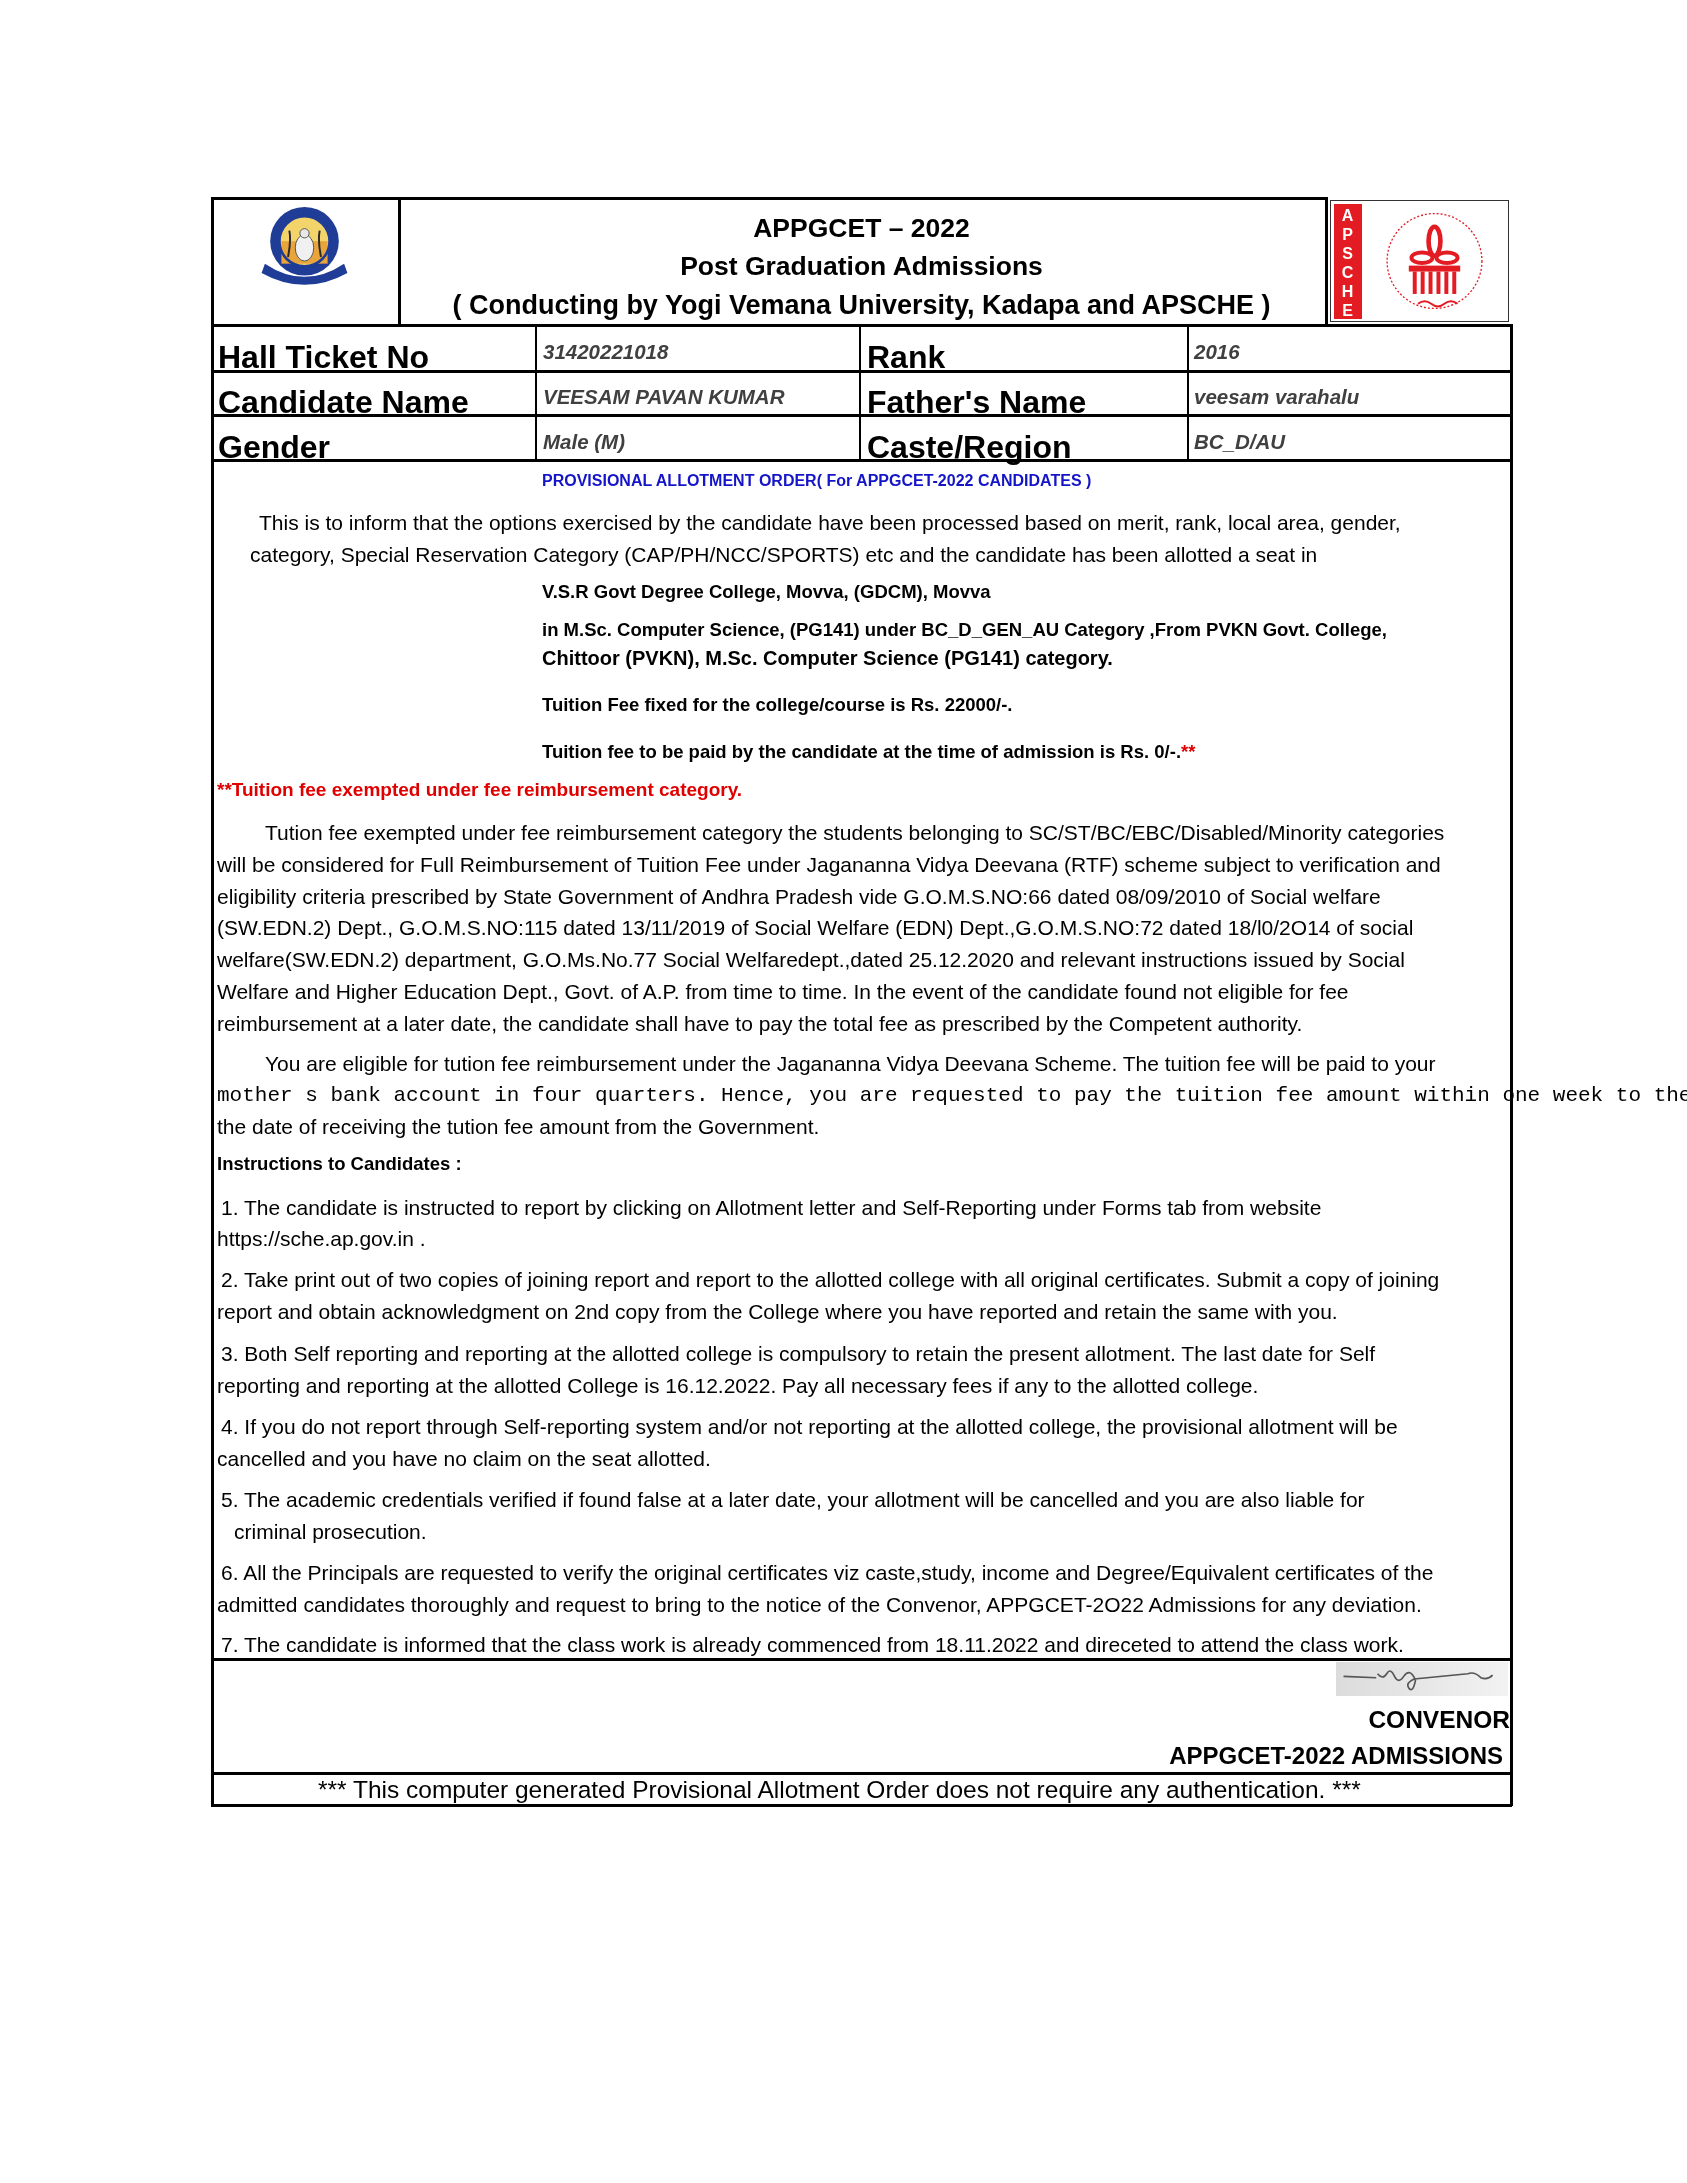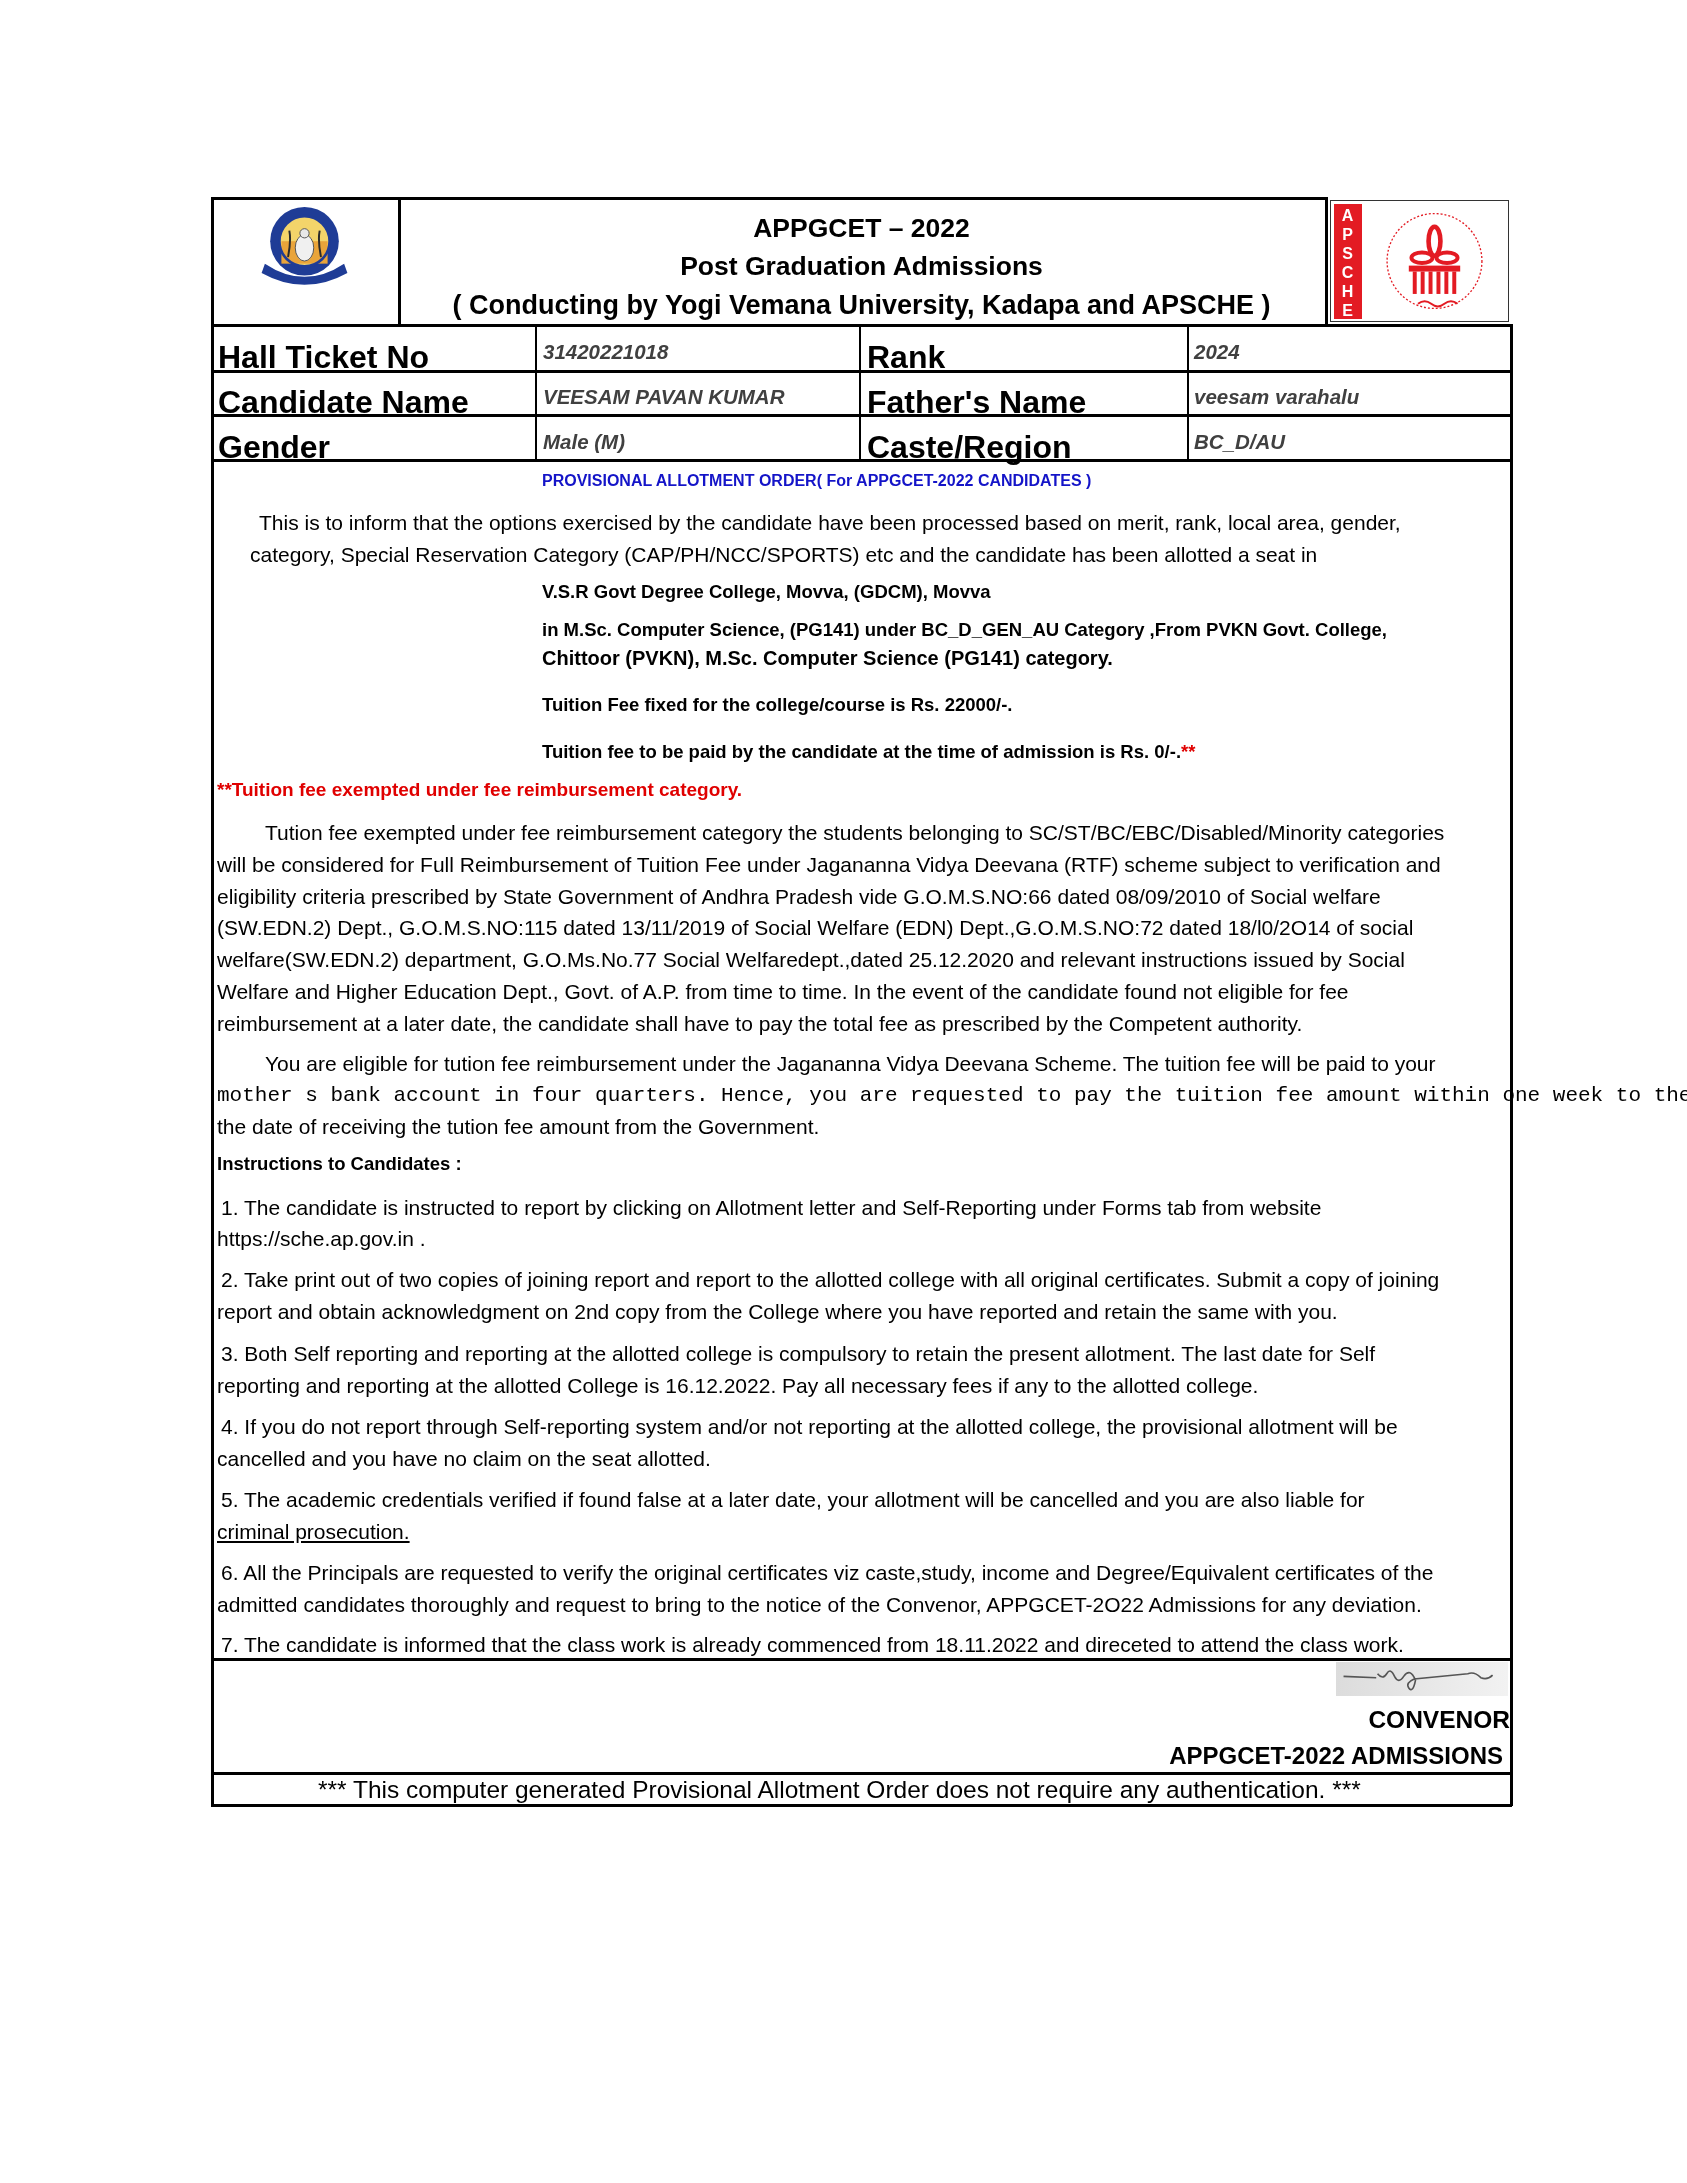--- a/index.html
+++ b/index.html
@@ -79,21 +79,21 @@
     <rect x="108" y="101" width="6" height="34" fill="#e31b23"></rect>
     <rect x="120" y="101" width="6" height="34" fill="#e31b23"></rect>
     <rect x="132" y="101" width="6" height="34" fill="#e31b23"></rect>
     <path d="M80 150 q10 -8 20 0 t20 0 t20 0" stroke="#e31b23" stroke-width="3" fill="none"></path>
   </svg>
 </div>
 
 <div class="t cell-label" style="left:218px;top:339px;">Hall Ticket No</div>
 <div class="t cell-value" style="left:543px;top:340px;">31420221018</div>
 <div class="t cell-label" style="left:867px;top:339px;">Rank</div>
-<div class="t cell-value" style="left:1194px;top:340px;">2024</div>
+<div class="t cell-value" style="left:1194px;top:340px;">2016</div>
 
 <div class="t cell-label" style="left:218px;top:384px;">Candidate Name</div>
 <div class="t cell-value" style="left:543px;top:385px;">VEESAM PAVAN KUMAR</div>
 <div class="t cell-label" style="left:867px;top:384px;">Father's Name</div>
 <div class="t cell-value" style="left:1194px;top:385px;">veesam varahalu</div>
 
 <div class="t cell-label" style="left:218px;top:429px;">Gender</div>
 <div class="t cell-value" style="left:543px;top:430px;">Male (M)</div>
 <div class="t cell-label" style="left:867px;top:429px;">Caste/Region</div>
 <div class="t cell-value" style="left:1194px;top:430px;">BC_D/AU</div>
@@ -141,21 +141,21 @@
 <div>
   <div class="t body-text" style="left:221px;top:1338px;">3. Both Self reporting and reporting at the allotted college is compulsory to retain the present allotment. The last date for Self</div>
   <div class="t body-text" style="left:217px;top:1370px;">reporting and reporting at the allotted College is 16.12.2022. Pay all necessary fees if any to the allotted college.</div>
 </div>
 <div>
   <div class="t body-text" style="left:221px;top:1411px;">4. If you do not report through Self-reporting system and/or not reporting at the allotted college, the provisional allotment will be</div>
   <div class="t body-text" style="left:217px;top:1443px;">cancelled and you have no claim on the seat allotted.</div>
 </div>
 <div>
   <div class="t body-text" style="left:221px;top:1484px;">5. The academic credentials verified if found false at a later date, your allotment will be cancelled and you are also liable for</div>
-  <div class="t body-text" style="left:217px;top:1516px;text-decoration:underline;">criminal prosecution.</div>
+  <div class="t body-text" style="left:234px;top:1516px;">criminal prosecution.</div>
 </div>
 <div>
   <div class="t body-text" style="left:221px;top:1557px;">6. All the Principals are requested to verify the original certificates viz caste,study, income and Degree/Equivalent certificates of the</div>
   <div class="t body-text" style="left:217px;top:1589px;">admitted candidates thoroughly and request to bring to the notice of the Convenor, APPGCET-2O22 Admissions for any deviation.</div>
 </div>
 <div>
   <div class="t body-text" style="left:221px;top:1629px;">7. The candidate is informed that the class work is already commenced from 18.11.2022 and direceted to attend the class work.</div>
 </div>
 
 <div class="abs sig">

